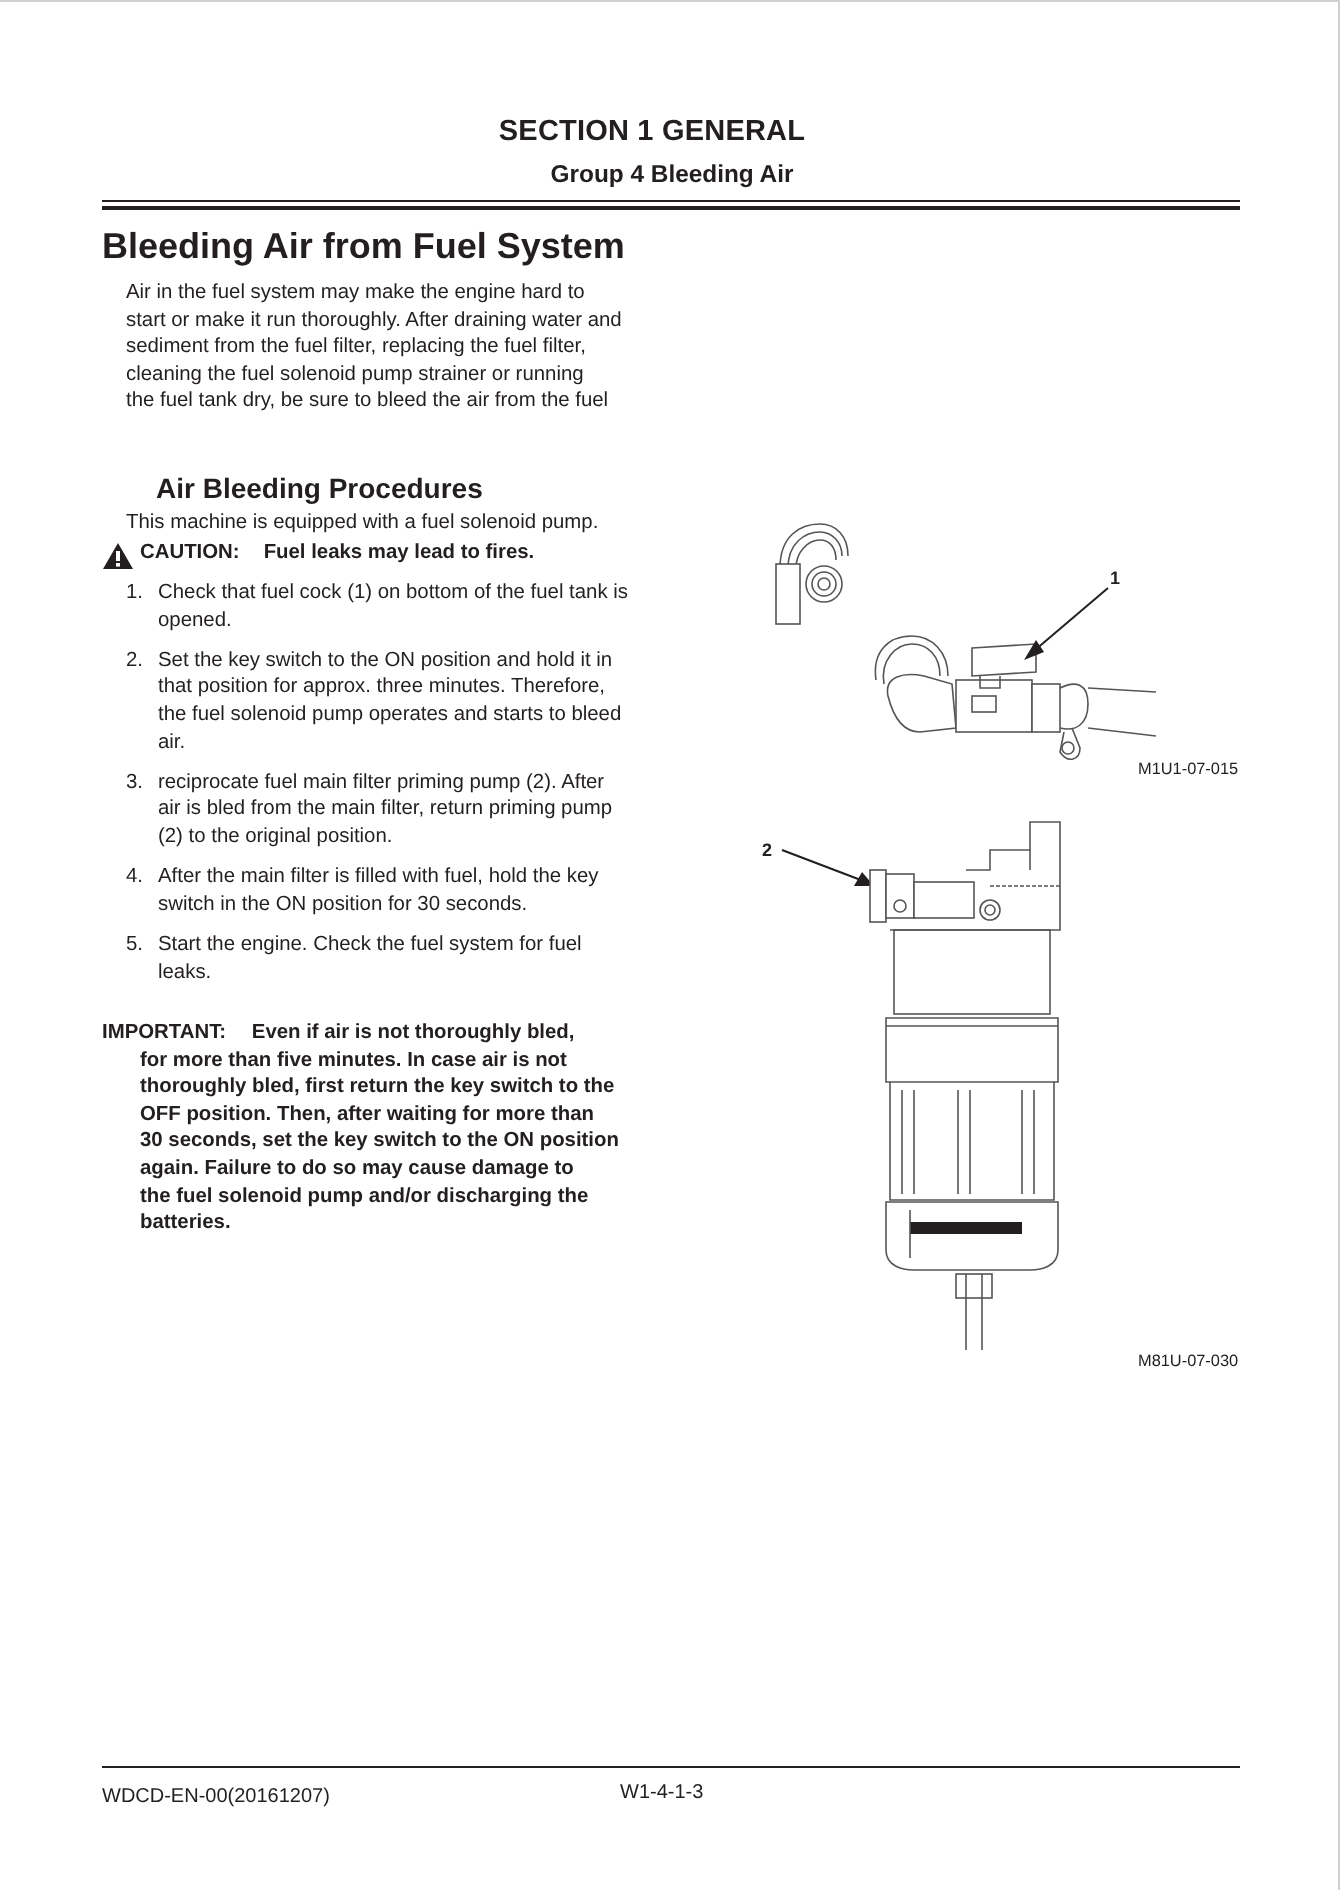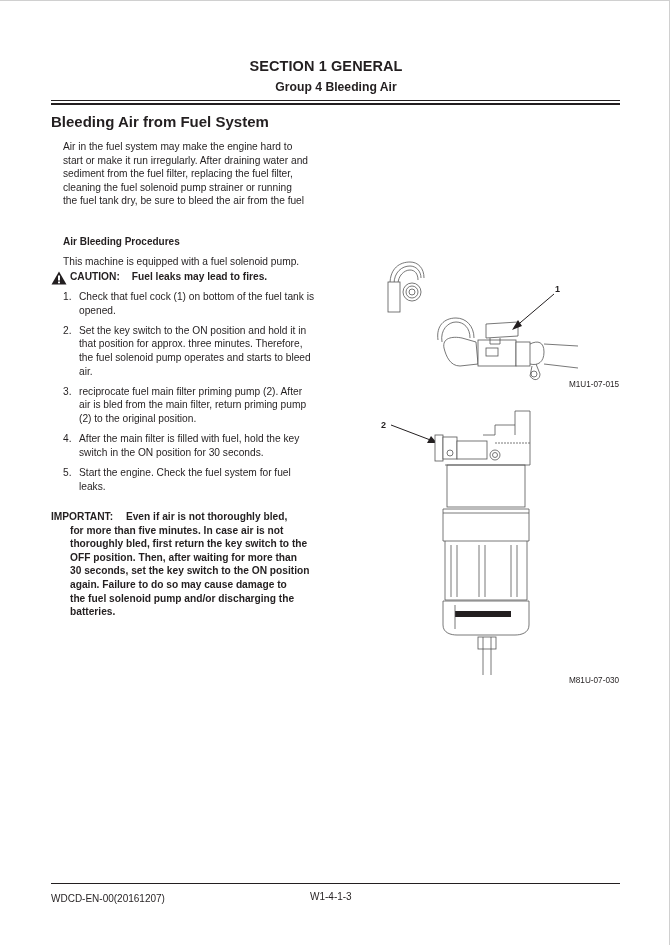--- a/index.html
+++ b/index.html
@@ -9,26 +9,26 @@
       border-top: 1px solid #d0d0d0; border-right: 1px solid #d0d0d0; box-sizing: border-box; }
 
     .hdr-section { position: absolute; left: 0; width: 652px; top: 58px; text-align: center;
       font-weight: bold; font-size: 14.5px; letter-spacing: 0.1px; }
     .hdr-group { position: absolute; left: 0; width: 672px; top: 80px; text-align: center;
       font-weight: bold; font-size: 12.2px; }
     .hdr-rule { position: absolute; left: 51px; width: 569px; top: 100px; height: 6px; }
     .hdr-rule .r1 { position: absolute; left: 0; right: 0; top: 0; height: 1px; background: #231f20; }
     .hdr-rule .r2 { position: absolute; left: 0; right: 0; top: 3px; height: 2px; background: #231f20; }
 
-    .title { position: absolute; left: 51px; top: 113px; font-weight: bold; font-size: 15px; }
+    .title { position: absolute; left: 51px; top: 113px; font-weight: bold; font-size: 18px; }
 
     .body { position: absolute; left: 63px; top: 140px; width: 270px; font-size: 10.2px; line-height: 13.6px; }
     .body p { margin: 0; }
 
-    .proc-title { position: absolute; left: 63px; top: 236px; font-weight: bold; font-size: 10px; }
+    .proc-title { position: absolute; left: 78px; top: 236px; font-weight: bold; font-size: 14px; }
     .proc-intro { position: absolute; left: 63px; top: 256px; font-size: 10.2px; }
 
     .caution { position: absolute; left: 51px; top: 271px; font-size: 10.2px; font-weight: bold; display: flex; }
     .caution .tri { width: 16px; height: 14px; margin-right: 3px; }
     .caution .lbl { margin-right: 12px; }
 
     .steps { position: absolute; left: 63px; top: 290px; width: 270px; font-size: 10.2px; line-height: 13.6px; }
     .step { position: relative; padding-left: 16px; margin-bottom: 6.6px; }
     .step .num { position: absolute; left: 0; top: 0; }
 
@@ -55,21 +55,21 @@
 <div class="hdr-group">Group 4 Bleeding Air</div>
 <div class="hdr-rule">
     <div class="r1"></div>
     <div class="r2"></div>
   </div>
 
 <div class="title">Bleeding Air from Fuel System</div>
 
 <div class="body">
   <p>Air in the fuel system may make the engine hard to</p>
-  <p>start or make it run irregularly. After draining water and</p>
+  <p>start or make it run thoroughly. After draining water and</p>
   <p>sediment from the fuel filter, replacing the fuel filter,</p>
   <p>cleaning the fuel solenoid pump strainer or running</p>
   <p>the fuel tank dry, be sure to bleed the air from the fuel</p>
 </div>
 
 <div class="proc-title">Air Bleeding Procedures</div>
 <div class="proc-intro">This machine is equipped with a fuel solenoid pump.</div>
 
 <div class="caution">
   <svg class="tri" viewBox="0 0 16 14">

